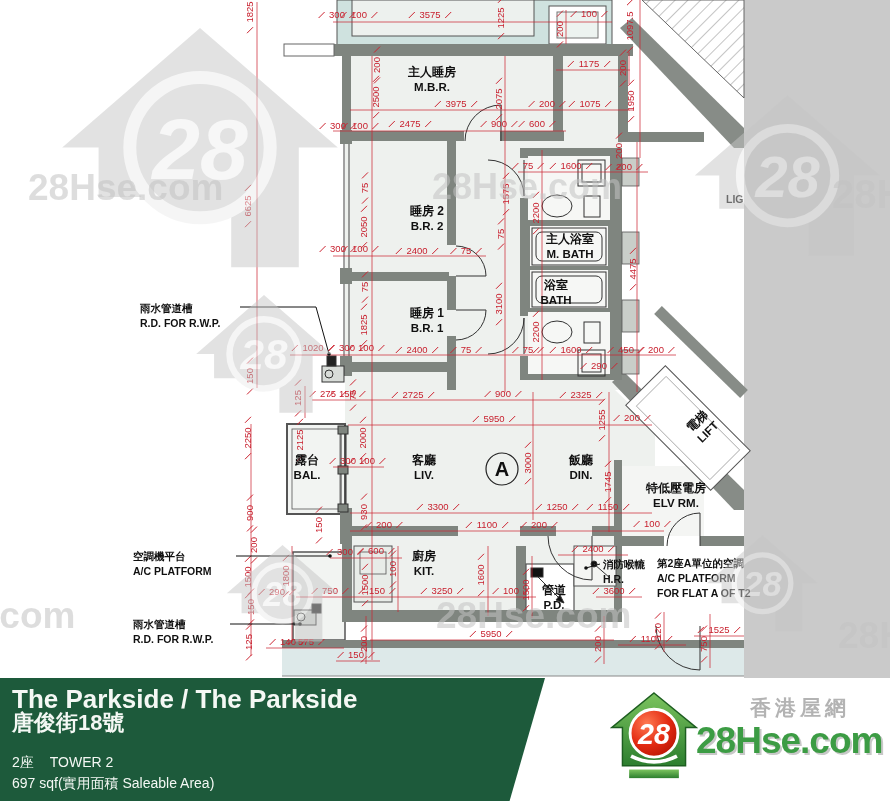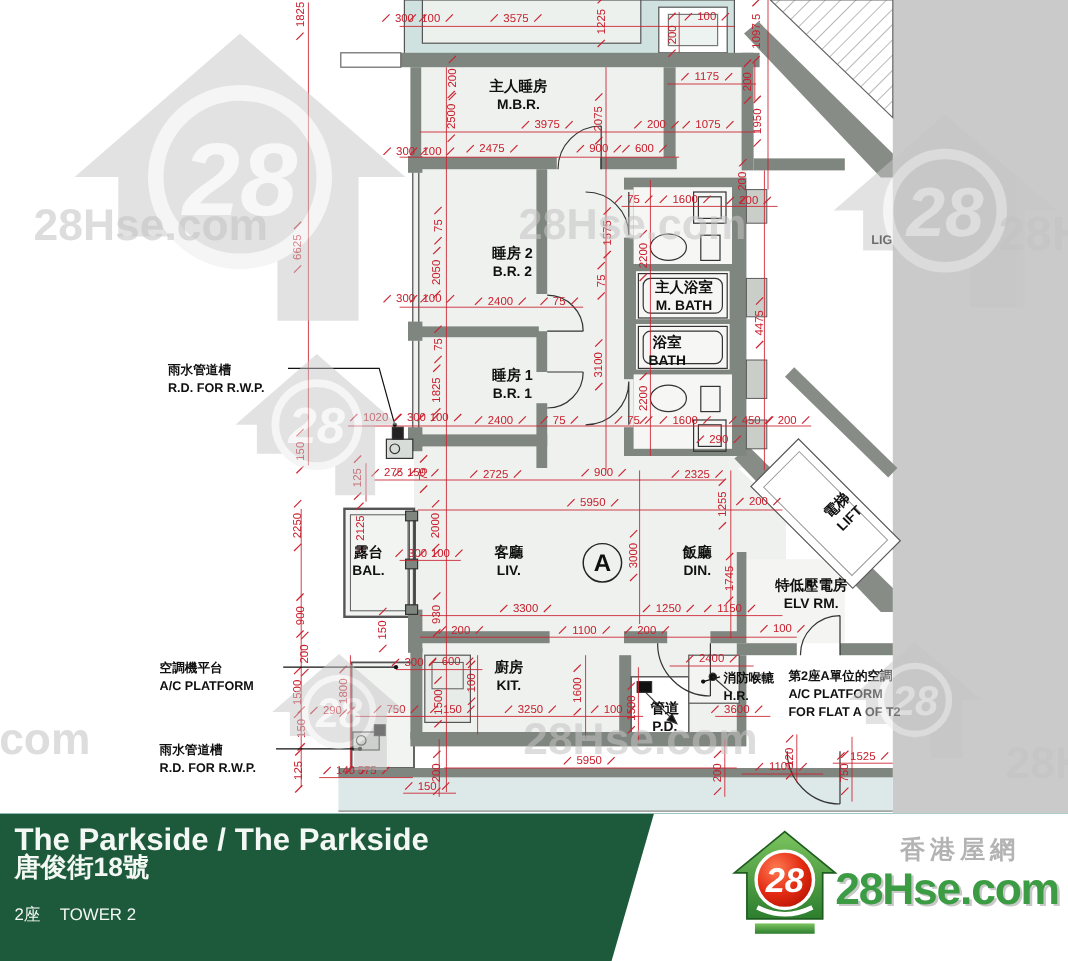--- a/index.html
+++ b/index.html
@@ -1,16 +1,16 @@
 <!DOCTYPE html>
 <html><head>
 <meta charset="utf-8">
 <style>
   html,body{margin:0;padding:0;background:#fff;}
-  .stage{position:relative;width:890px;height:801px;background:#0f766e;overflow:hidden;
+  .stage{position:relative;width:890px;height:801px;background:#ef4444;overflow:hidden;
          font-family:"Liberation Sans","DejaVu Sans",sans-serif;}
   svg text{font-family:"Liberation Sans","DejaVu Sans",sans-serif;}
   .dim{font-size:9.5px;fill:#c8202e;text-anchor:middle;}
   .rcn{font-size:12px;font-weight:700;fill:#101010;text-anchor:middle;}
   .ren{font-size:11.5px;font-weight:700;fill:#101010;text-anchor:middle;}
   .note{font-size:10.5px;font-weight:700;fill:#101010;}
   .wmt{font-weight:700;fill:#c3c3c3;opacity:.55;}
   .flatA{font-size:20px;font-weight:700;fill:#101010;text-anchor:middle;}
   .chain{stroke:#cc2330;stroke-width:.8;opacity:.9;}
   .tick{stroke:#cc2330;stroke-width:1;}
@@ -634,20 +634,21 @@
 </svg>
 
 
 <div class="footer">
   <div class="fgreen">
     <div class="ft-title">The Parkside / The Parkside</div>
     <div class="ft-addr">唐俊街18號</div>
     <div class="ft-tower">
       <span>2座</span><span class="en">TOWER 2</span>
     </div>
+    <div class="ft-area">697 sqf(實用面積 Saleable Area)</div>
   </div>
   <div class="brand">
     <svg class="brand-house" viewBox="0 0 92 96">
       <defs>
         <linearGradient id="gh" x1="0" y1="0" x2="0" y2="1">
           <stop offset="0" stop-color="#7cc45f"></stop>
               <stop offset="1" stop-color="#2c7e2e"></stop>
         </linearGradient>
         <radialGradient id="rc" cx="0.35" cy="0.3" r="0.9">
           <stop offset="0" stop-color="#ff7a52"></stop>

